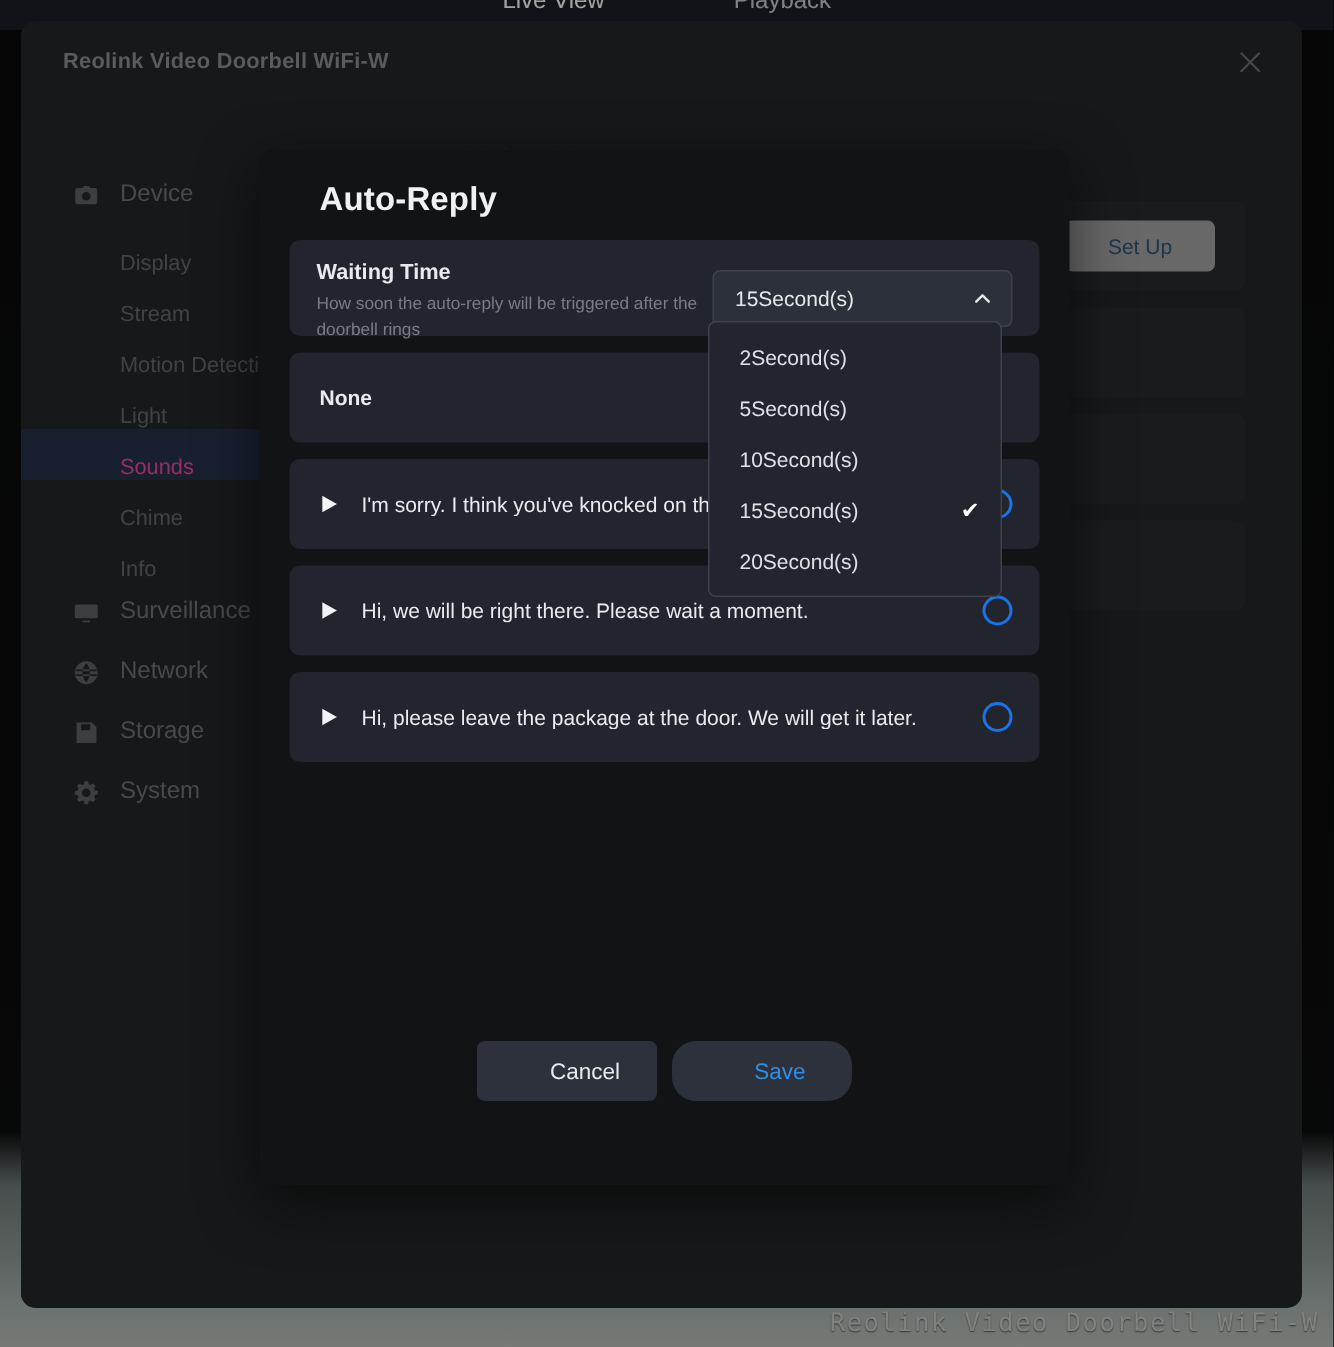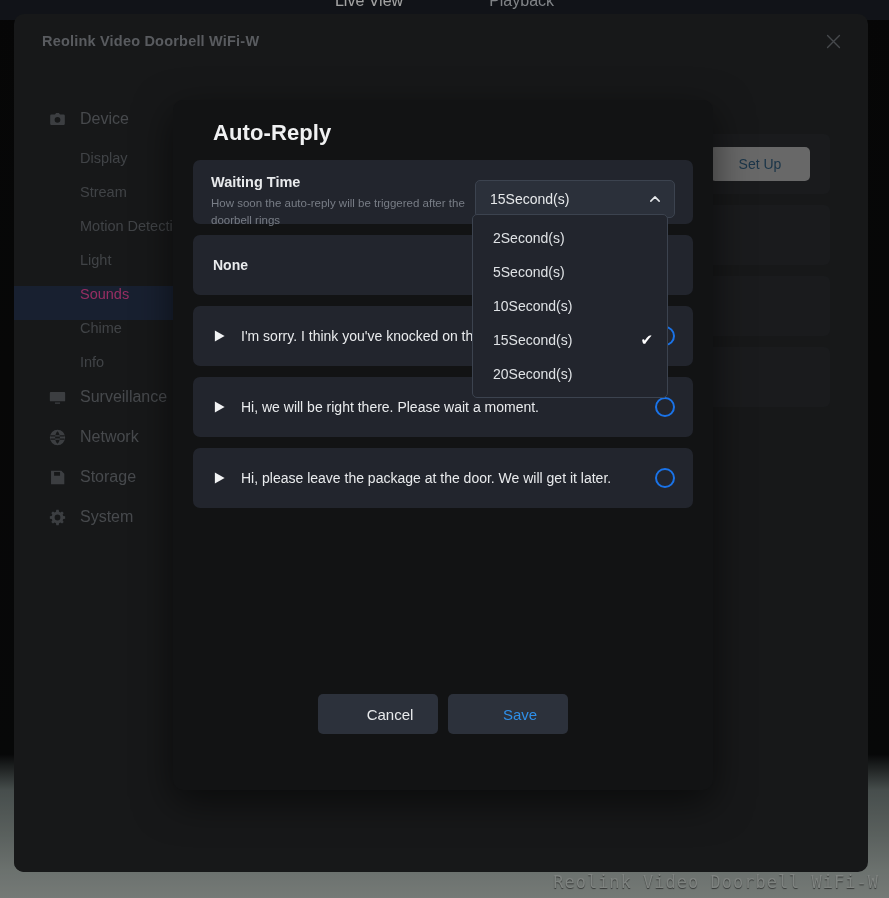--- a/index.html
+++ b/index.html
@@ -59,28 +59,28 @@
     color: #6e7277;
   }
   .close-icon svg { width: 17px; height: 17px; }
 
   
   .sidebar {
     position: absolute; left: 0; top: 54px; width: 234px; bottom: 0;
     background: #242628; padding-top: 42px;
   }
   .nav-group {
-    display: flex; gap: 14px;
+    display: flex; align-items: center; gap: 14px;
     padding: 0 0 0 34px; height: 40px;
     color: #6f7378; font-size: 16px;
   }
   .nav-icon { width: 18px; height: 18px; display: flex; align-items: center; justify-content: center; color: #5e6267; flex: 0 0 18px;}
   .nav-icon svg { width: 17px; height: 17px; fill: currentColor; }
   .nav-sub {
-    height: 34px; display: flex; align-items: flex-start;
+    height: 34px; display: flex; align-items: flex-end;
     padding-left: 66px; font-size: 14.5px; color: #65696e;
   }
   .nav-sub.active { background: #26334c; color: #ec4899; }
 
   
   .bg-content {
     position: absolute; left: 234px; top: 54px; right: 0; bottom: 0;
     padding: 28px 38px 0 42px;
   }
   .bg-section-title {
@@ -161,21 +161,21 @@
     position: absolute; left: 0; right: 0; bottom: 56px;
     display: flex; justify-content: center; gap: 10px;
   }
   .btn {
     width: 120px; height: 40px; border-radius: 5px;
     background: #2c313b; border: none;
     display: flex; align-items: center; justify-content: center;
     font-size: 15px; font-family: "Liberation Sans", sans-serif; padding-left: 24px;
   }
   .btn-cancel { color: #e8eaec; }
-  .btn-save { color: #2f8fe8; }
+  .btn-save { color: #2f8fe8; border-radius: 16px; }
 </style>
 </head>
 <body>
 
 <div id="root">
 
   <div class="video-layer">
     <div class="video-watermark">Reolink Video Doorbell WiFi-W</div>
   </div>
 

